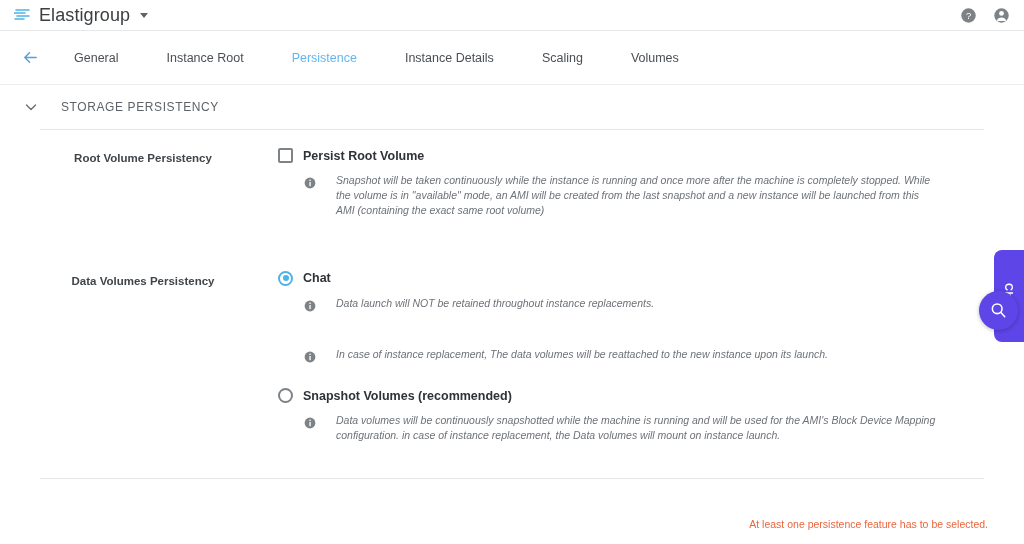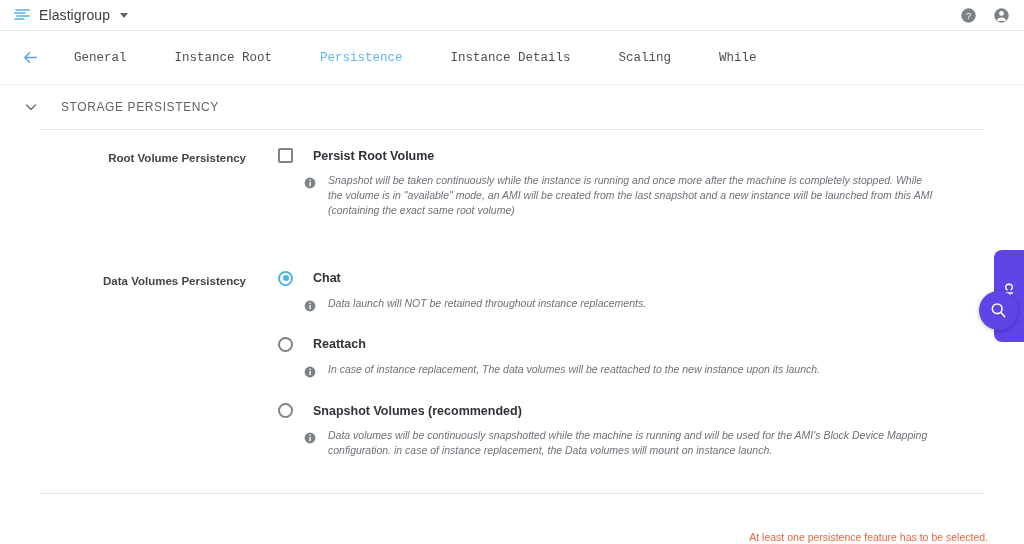--- a/index.html
+++ b/index.html
@@ -21,21 +21,21 @@
     padding: 0 14px;
     background: #fff;
   }
   .brand {
     display: flex;
     align-items: center;
     gap: 8px;
   }
   .brand-logo { width: 17px; height: 14px; display: block; }
   .brand-name {
-    font-size: 14px;
+    font-size: 18px;
     color: #3c4043;
     letter-spacing: .1px;
   }
   .caret-down {
     width: 0; height: 0;
     border-left: 4px solid transparent;
     border-right: 4px solid transparent;
     border-top: 5px solid #5f6368;
     margin-left: 2px;
   }
@@ -48,21 +48,20 @@
   .icon-circle { width: 17px; height: 17px; display: block; }
 
   
   .tabbar {
     height: 54px;
     display: flex;
     align-items: center;
     border-bottom: 1px solid #eceef0;
     padding-left: 10px;
     background: #fff;
-    font-family: Liberation Mono, monospace;
   }
   .back-arrow {
     width: 40px;
     display: flex;
     justify-content: center;
     align-items: center;
     cursor: pointer;
   }
   .tabs {
     display: flex;
@@ -106,30 +105,30 @@
   .row {
     display: flex;
     padding-left: 40px;
   }
   .row-label {
     width: 238px;
     flex: none;
     font-size: 11.5px;
     font-weight: bold;
     color: #40454a;
-    text-align: right;
+    text-align: center;
     padding-right: 32px;
     padding-top: 22px;
   }
   .row-body { flex: 1; padding-top: 18px; }
 
   .opt-line {
     display: flex;
     align-items: center;
-    gap: 20px;
+    gap: 10px;
   }
   .opt-label {
     font-size: 12.5px;
     font-weight: bold;
     color: #2f3337;
   }
 
   .checkbox {
     width: 15px; height: 15px;
     border: 2px solid #7e8388;
@@ -152,21 +151,21 @@
     content: "";
     position: absolute;
     left: 2.5px; top: 2.5px;
     width: 6px; height: 6px;
     border-radius: 50%;
     background: #4fb3e8;
   }
 
   .help {
     display: flex;
-    gap: 12px;
+    gap: 20px;
     margin-top: 10px;
     padding-left: 26px;
     max-width: 640px;
   }
   .help.wide { max-width: 660px; }
   .info-i {
     width: 12px; height: 12px;
     flex: none;
     margin-top: 2px;
   }
@@ -176,21 +175,21 @@
     color: #6d7278;
     line-height: 1.45;
   }
 
   .gap-sm { height: 26px; }
   .gap-md { height: 34px; }
 
   .warning {
     position: absolute;
     right: 36px;
-    bottom: 1px;
+    bottom: 14px;
     font-size: 10.5px;
     color: #e8663f;
   }
 
   
   .chat {
     position: absolute;
     right: 0;
     top: 250px;
     width: 30px;
@@ -261,21 +260,21 @@
     <svg viewBox="0 0 20 20" width="19" height="19">
       <path d="M16 10H4M9 5l-5 5 5 5" stroke="#5a9fd4" stroke-width="1.5" fill="none" stroke-linecap="round" stroke-linejoin="round"></path>
     </svg>
   </div>
   <div class="tabs">
     <div class="tab">General</div>
     <div class="tab">Instance Root</div>
     <div class="tab active">Persistence</div>
     <div class="tab">Instance Details</div>
     <div class="tab">Scaling</div>
-    <div class="tab">While</div>
+    <div class="tab">Volumes</div>
   </div>
 </div>
 
 <div class="content">
 
   <div class="section-head">
     <span class="chev">
       <svg viewBox="0 0 16 16" width="16" height="16">
         <path d="M3.5 6l4.5 4.5L12.5 6" stroke="#6b7075" stroke-width="1.4" fill="none" stroke-linecap="round" stroke-linejoin="round"></path>
       </svg>
@@ -320,24 +319,20 @@
             <circle cx="6" cy="6" r="5.4" fill="#7d8287"></circle>
             <rect x="5.4" y="5" width="1.3" height="4.2" fill="#fff"></rect>
             <rect x="5.4" y="2.6" width="1.3" height="1.4" fill="#fff"></rect>
           </svg>
         </span>
         <span class="help-text">Data launch will NOT be retained throughout instance replacements.</span>
       </div>
 
       <div class="gap-sm"></div>
 
-      <div class="opt-line">
-        <span class="radio"></span>
-        <span class="opt-label">Reattach</span>
-      </div>
       <div class="help">
         <span class="info-i">
           <svg viewBox="0 0 12 12" width="12" height="12">
             <circle cx="6" cy="6" r="5.4" fill="#7d8287"></circle>
             <rect x="5.4" y="5" width="1.3" height="4.2" fill="#fff"></rect>
             <rect x="5.4" y="2.6" width="1.3" height="1.4" fill="#fff"></rect>
           </svg>
         </span>
         <span class="help-text">In case of instance replacement, The data volumes will be reattached to the new instance upon its launch.</span>
       </div>

